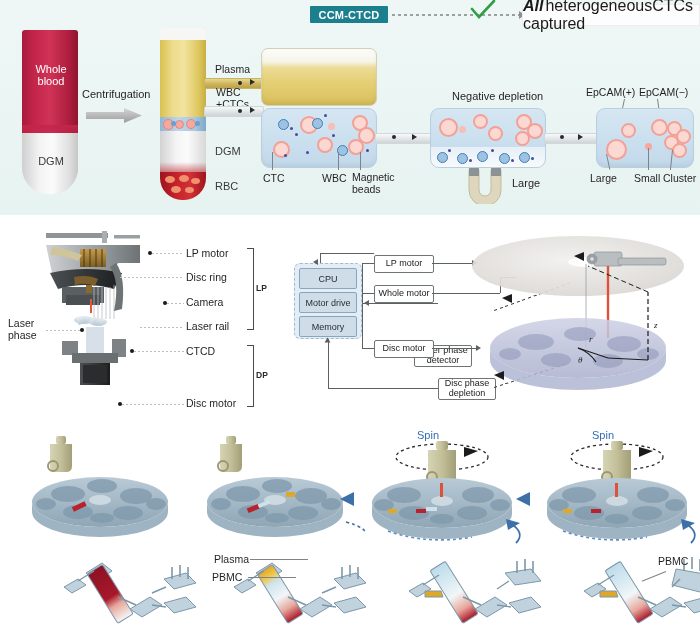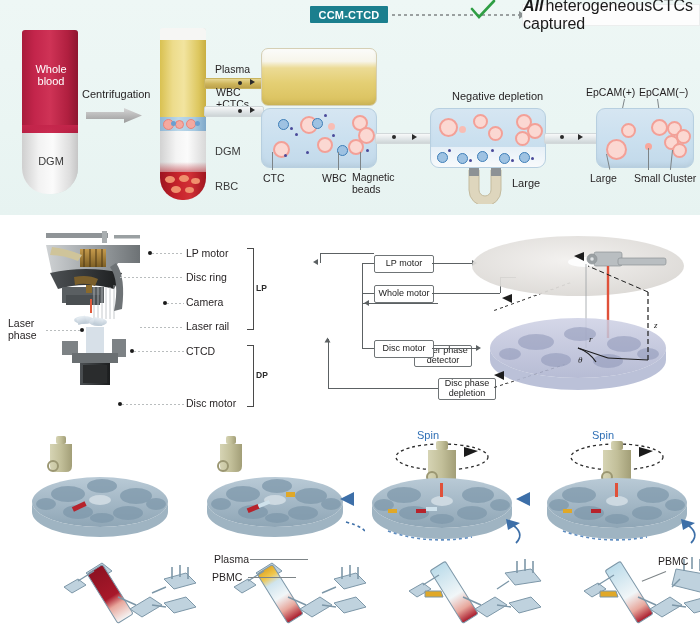--- a/index.html
+++ b/index.html
@@ -385,20 +385,25 @@
 
     <div class="dlbl" style="left:8px;top:103px;width:40px;white-space:normal;line-height:1.12;">Laser phase</div>
     <div class="dotline" style="left:46px;top:115px;width:34px;"></div>
     <div class="ptdot" style="left:80px;top:113px;"></div>
 
     <div class="brace" style="left:247px;top:33px;height:80px;"></div>
     <div class="bracelbl" style="left:256px;top:68px;">LP</div>
     <div class="brace" style="left:247px;top:130px;height:60px;"></div>
     <div class="bracelbl" style="left:256px;top:155px;">DP</div>
 
+    <div id="cpuGroup">
+      <div class="cpuBox">CPU</div>
+      <div class="cpuBox">Motor drive</div>
+      <div class="cpuBox">Memory</div>
+    </div>
 
     <div class="blkBox" style="left:374px;top:40px;width:58px;height:16px;">LP motor</div>
     <div class="blkBox" style="left:374px;top:70px;width:58px;height:16px;">Whole motor</div>
     <div class="blkBox" style="left:414px;top:84px;width:56px;height:20px;margin-top:46px;">Laser phase detector</div>
     <div class="blkBox" style="left:374px;top:125px;width:58px;height:16px;">Disc motor</div>
     <div class="blkBox" style="left:438px;top:163px;width:56px;height:20px;">Disc phase depletion</div>
 
     <div class="wire wireh" style="left:362px;top:48px;width:12px;"></div>
     <div class="wire wirev" style="left:362px;top:48px;height:40px;"></div>
     <div class="wire wireh" style="left:320px;top:38px;width:54px;"></div>

